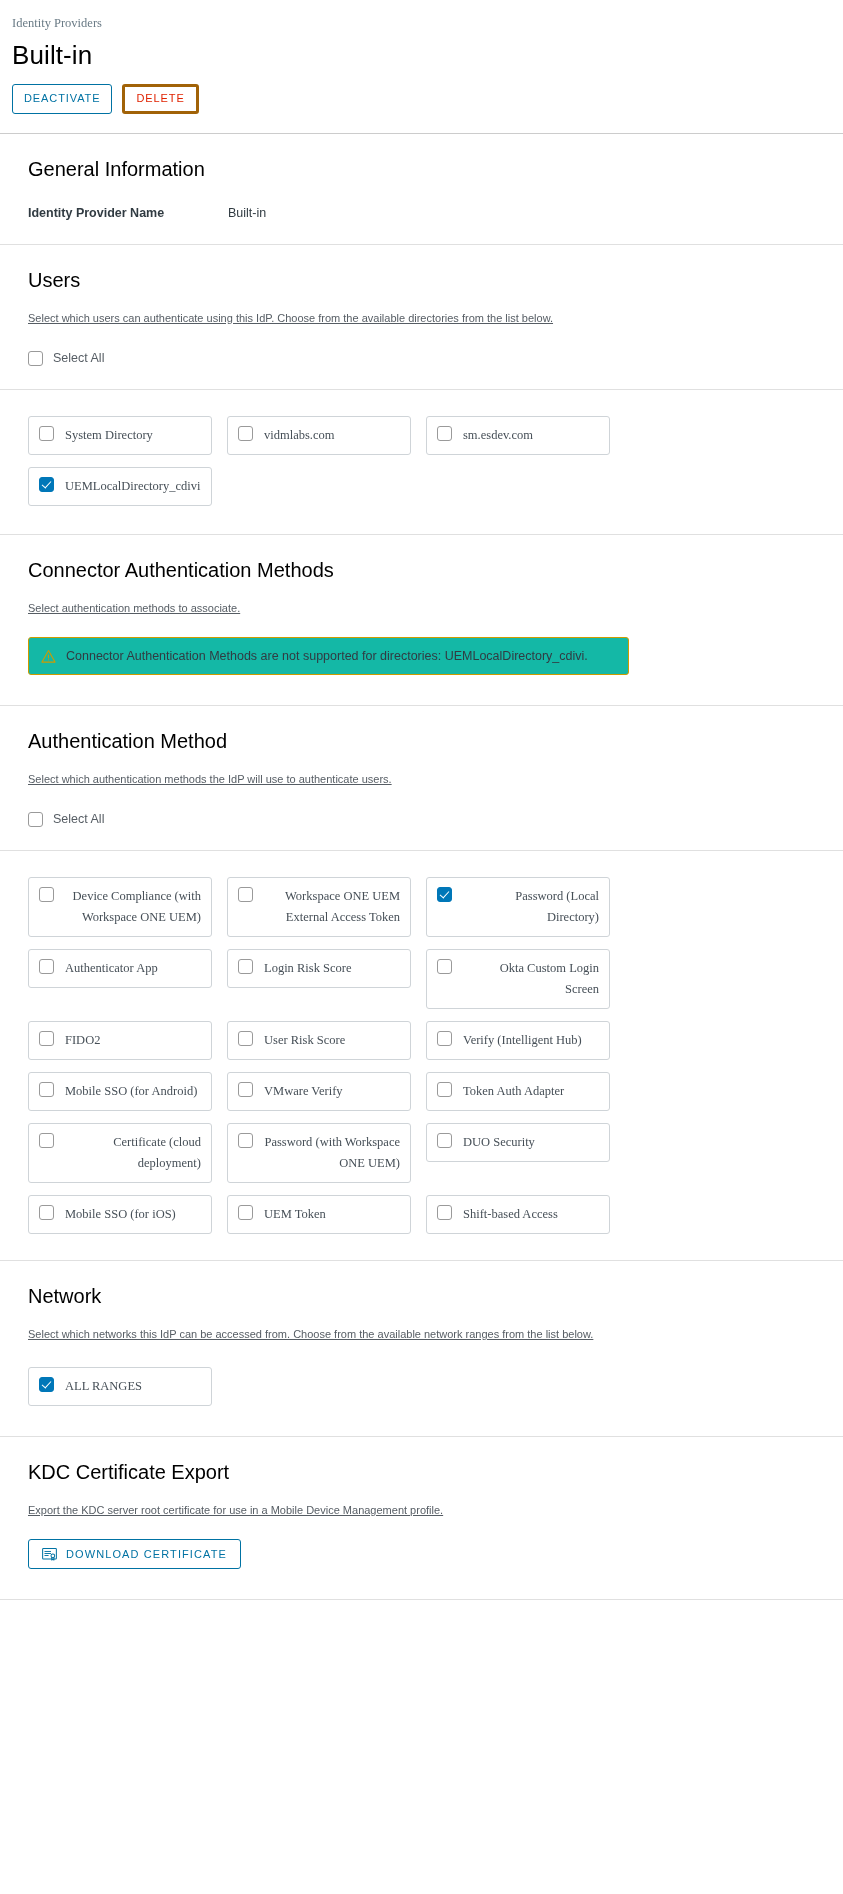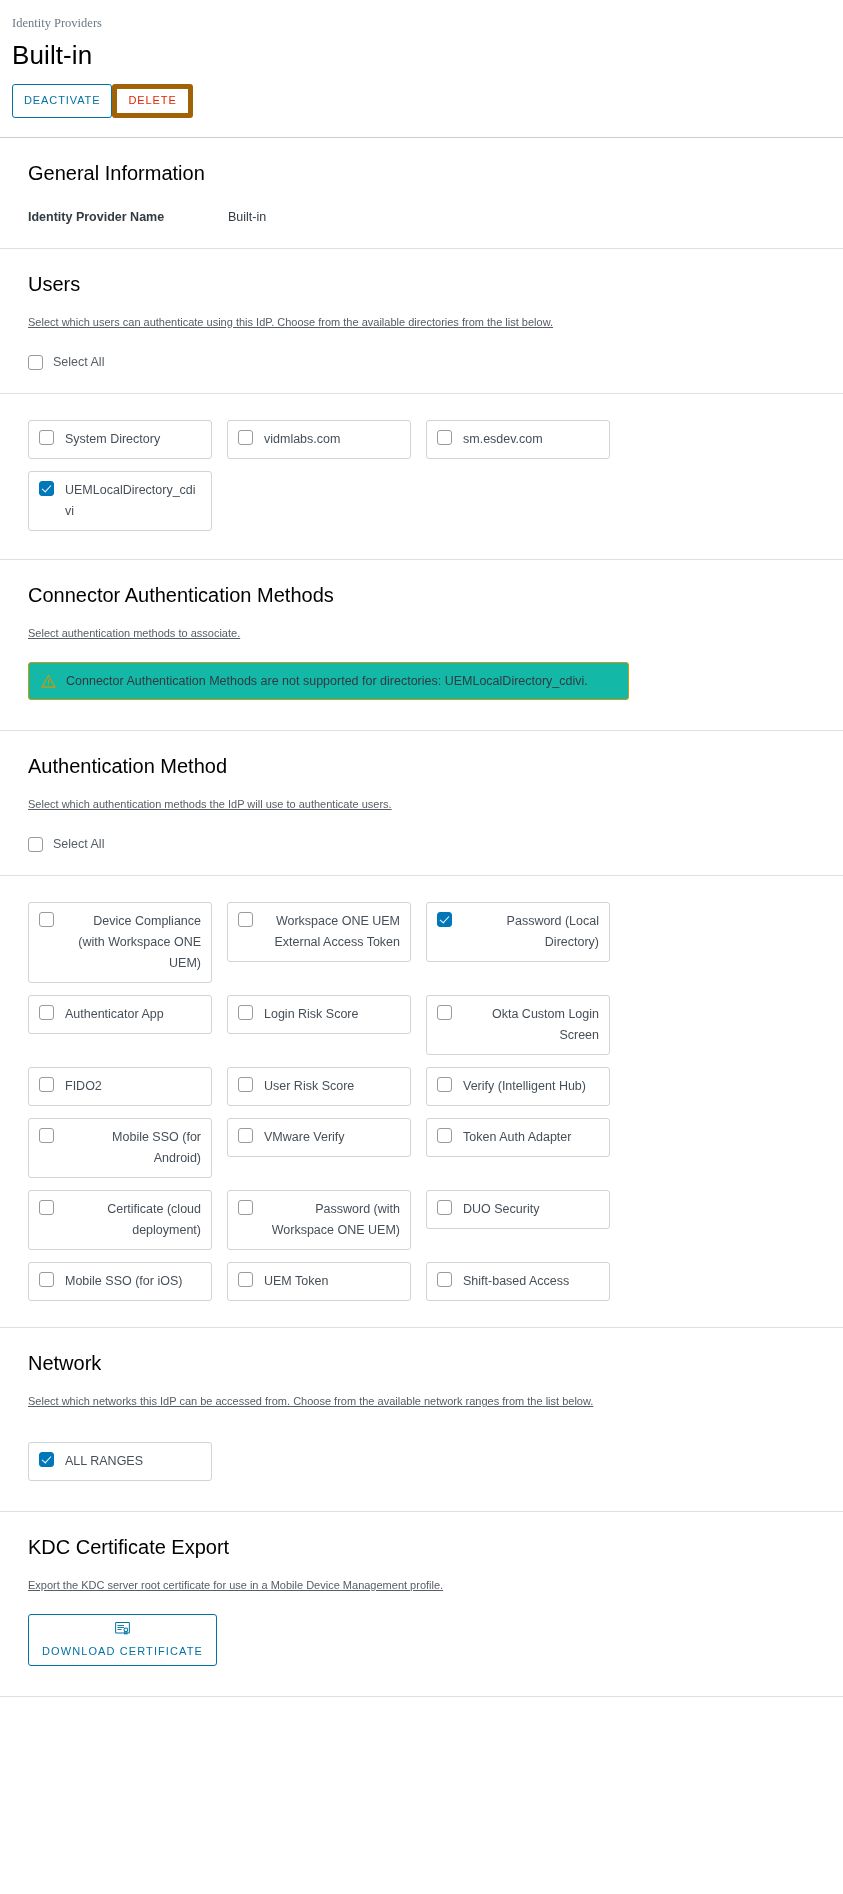--- a/index.html
+++ b/index.html
@@ -26,35 +26,35 @@
     font-family: Liberation Serif, serif;
   }
   .page-title {
     font-size: 26px;
     font-weight: 200;
     color: #000000;
     line-height: 34px;
     margin: 0 0 12px 0;
     letter-spacing: 0.1px;
   }
-  .btn-row { display: flex; padding-bottom: 19px; }
+  .btn-row { display: flex; gap: 10px; padding-bottom: 19px; }
   .btn-outline {
     font-family: "Liberation Sans", sans-serif;
     font-size: 11px;
     letter-spacing: 0.9px;
     font-weight: 500;
     padding: 5px 11px 6px 11px;
     background: transparent;
     border-radius: 3px;
     cursor: pointer;
     line-height: 13px;
     min-height: 24px;
   }
   .btn-deactivate { color: #0072a3; border: 1px solid #0072a3; }
-  .btn-delete { color: #e02200; border: 5px solid #a16207; }
+  .btn-delete { color: #e02200; border: 3px solid #a16207; }
 
   .hr {
     height: 1px;
     background: #cccccc;
     border: 0;
     margin: 0;
   }
   .hr-light {
     height: 1px;
     background: #e0e0e0;
@@ -130,20 +130,21 @@
   .opt-card {
     border: 1px solid #cfd4d8;
     border-radius: 3px;
     background: #fff;
     padding: 8px 10px;
     display: flex;
     align-items: flex-start;
     gap: 11px;
     cursor: pointer;
     min-height: 31px;
+    font-family: Liberation Serif, serif;
   }
   .opt-card .cbox { margin-top: 1px; }
   .opt-card .opt-lbl {
     font-size: 12.5px;
     color: #464f57;
     line-height: 21px;
     word-break: break-word;
   }
   .grid-dir { margin-top: 26px; padding-bottom: 28px; }
   .grid-auth { margin-top: 26px; padding-bottom: 26px; align-items: start; text-align: right; }
@@ -162,40 +163,39 @@
     width: 601px;
   }
   .alert-text {
     font-size: 12.5px;
     color: #313b42;
     line-height: 18px;
   }
   .warn-ico { flex: 0 0 auto; display: block; }
 
   
-  .net-card { margin-top: 32px; width: 184px; }
+  .net-card { margin-top: 24px; width: 184px; }
 
   
   .btn-download {
     margin-top: 20px;
     display: inline-flex;
     align-items: center;
     gap: 9px;
     border: 1px solid #0072a3;
     color: #0072a3;
     background: transparent;
     border-radius: 3px;
     padding: 7px 13px;
     font-size: 11px;
     letter-spacing: 1.1px;
     font-weight: 500;
     line-height: 14px;
     cursor: pointer;
     font-family: "Liberation Sans", sans-serif;
-    flex-direction: column;
   }
 
   .spacer-sm { height: 22px; }
   .spacer-md { height: 30px; }
 
   
   .footer {
     display: flex;
     justify-content: flex-end;
     padding: 18px 16px 16px 16px;

